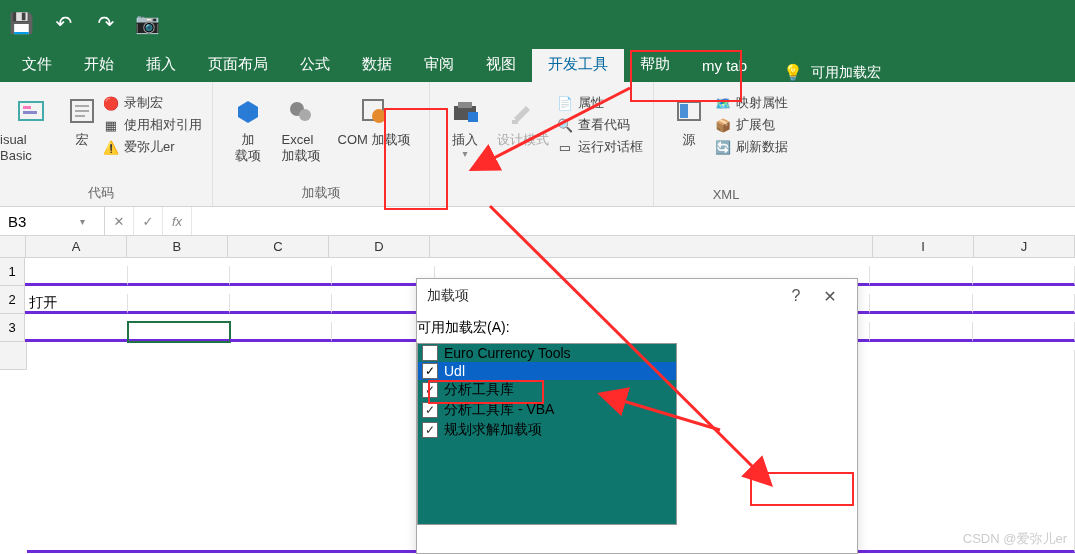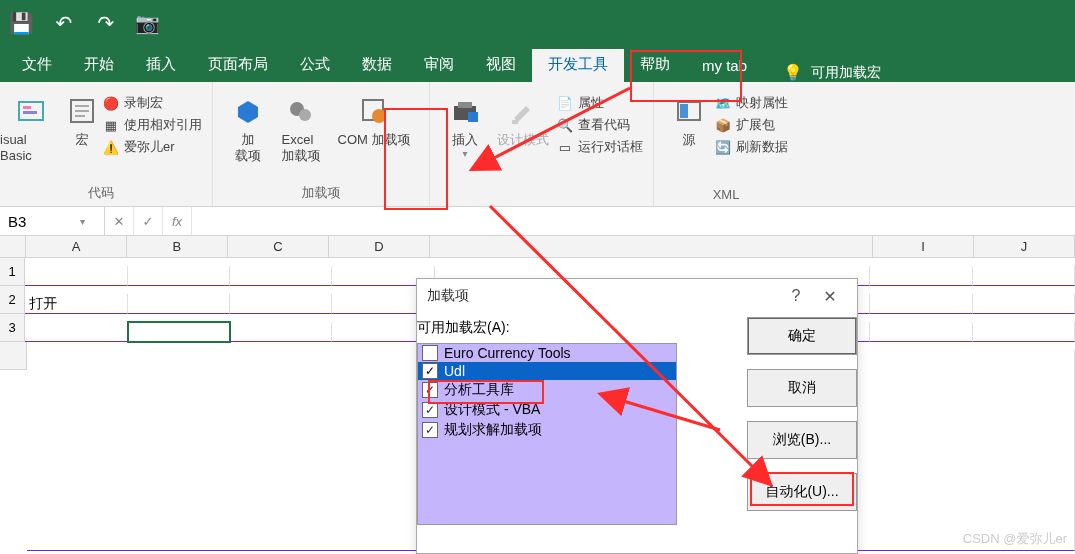--- a/index.html
+++ b/index.html
@@ -37,32 +37,32 @@
   .formula-input { flex:1; padding-left:6px; border:none; outline:none; }
 
   
   .grid { position:relative; background:#fff; }
   .colheads { display:flex; height:22px; font-size:13px; color:#333; }
   .rowhead, .ch { border-right:1px solid #d4d4d4; border-bottom:1px solid #d4d4d4; display:flex; align-items:center; justify-content:center; }
   .corner { width:26px; border-right:1px solid #d4d4d4; border-bottom:1px solid #d4d4d4; background:#f3f3f3; }
   .ch { width:104px; background:#f3f3f3; }
   .row { display:flex; height:28px; font-size:14px; }
   .rowhead { width:26px; background:#f3f3f3; font-size:13px; }
-  .cell { width:104px; border-right:1px solid #e0e0e0; border-bottom:1px solid #6d28d9; padding-left:4px; display:flex; align-items:center;margin-top:8px; }
+  .cell { width:104px; border-right:1px solid #e0e0e0; border-bottom:3px solid #6d28d9; padding-left:4px; display:flex; align-items:center;margin-top:8px; }
   .active-cell { outline:2px solid #217346; outline-offset:-1px; }
 
   
   .dialog { position:absolute; left:416px; top:278px; width:440px; height:274px; background:#fff; border:1px solid #aaa; box-shadow:0 4px 10px rgba(0,0,0,.15); font-size:14px; }
   .dlg-title { height:34px; display:flex; align-items:center; padding:0 10px; font-size:14px; color:#333; }
   .dlg-title .spacer { flex:1; }
   .dlg-title .win-icon { width:34px; text-align:center; cursor:pointer; font-size:16px; color:#555; }
   .dlg-body { padding:2px 0; display:flex; gap:14px; }
   .dlg-left { flex:1; }
   .dlg-label { padding:4px 0 6px 0; }
-  .listbox { border:1px solid #999; height:180px; width:258px; overflow-y:scroll; background:#c4b5fd; }
+  .listbox { border:1px solid #999; height:180px; width:258px; overflow-y:scroll; background:#0f766e; }
   .li { display:flex; align-items:center; gap:6px; padding:1px 4px; font-size:14px; cursor:pointer; }
   .li.sel { background:#0a64c8; color:#fff; }
   .chk { width:14px; height:14px; border:1px solid #666; display:inline-flex; align-items:center; justify-content:center; font-size:12px; color:#333; background:#fff; }
   .li.sel .chk { color:#000; }
   .dlg-right { display:flex; flex-direction:column; gap:14px; padding-top:2px; }
   .dlg-btn { width:108px; height:36px; border:1px solid #999; background:#efefef; cursor:pointer; display:flex; align-items:center; justify-content:center; font-size:14px; }
   .dlg-btn.def { box-shadow:0 0 0 1px #666 inset; }
 
   
   .redbox { position:absolute; border:2px solid #ff2a2a; pointer-events:none; }
@@ -319,33 +319,27 @@
         <div class="li sel">
             <span class="chk">✓</span>
             <span>Udl</span>
           </div>
         <div class="li">
             <span class="chk">✓</span>
             <span>分析工具库</span>
           </div>
         <div class="li">
             <span class="chk">✓</span>
-            <span>设计模式 - VBA</span>
+            <span>分析工具库 - VBA</span>
           </div>
         <div class="li">
             <span class="chk">✓</span>
             <span>规划求解加载项</span>
           </div>
       </div>
-    </div>
-    <div class="dlg-right">
-      <div class="dlg-btn def">确定</div>
-      <div class="dlg-btn">取消</div>
-      <div class="dlg-btn">浏览(B)...</div>
-      <div class="dlg-btn">自动化(U)...</div>
     </div>
   </div>
 </div>
 
 <div class="redbox" style="left:630px;top:50px;width:108px;height:48px;"></div>
 <div class="redbox" style="left:384px;top:108px;width:60px;height:98px;"></div>
 <div class="redbox" style="left:428px;top:380px;width:112px;height:20px;"></div>
 <div class="redbox" style="left:750px;top:472px;width:100px;height:30px;"></div>
 
 <svg class="arrow-svg" width="1075" height="554">

